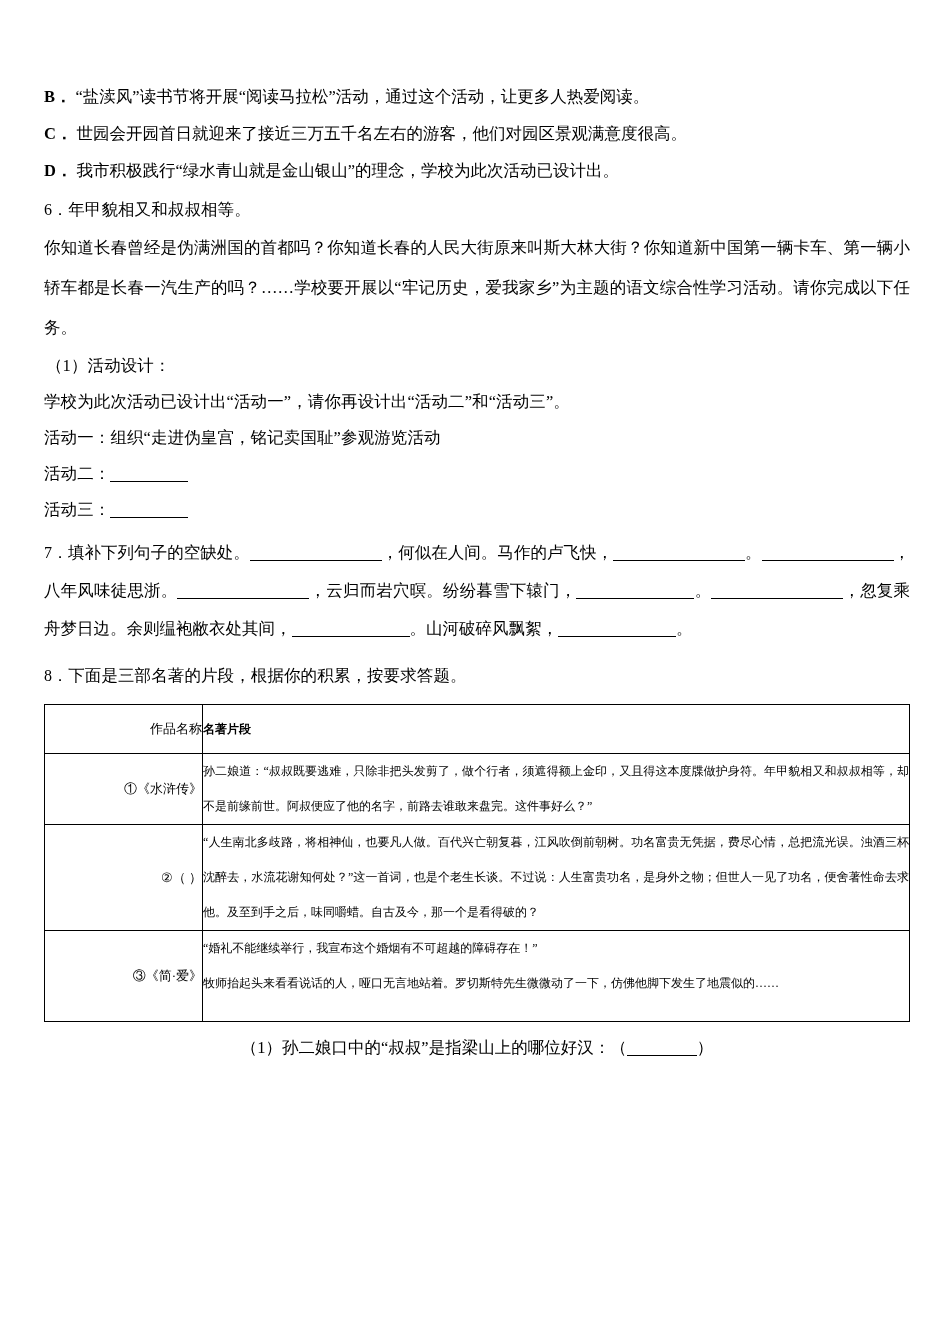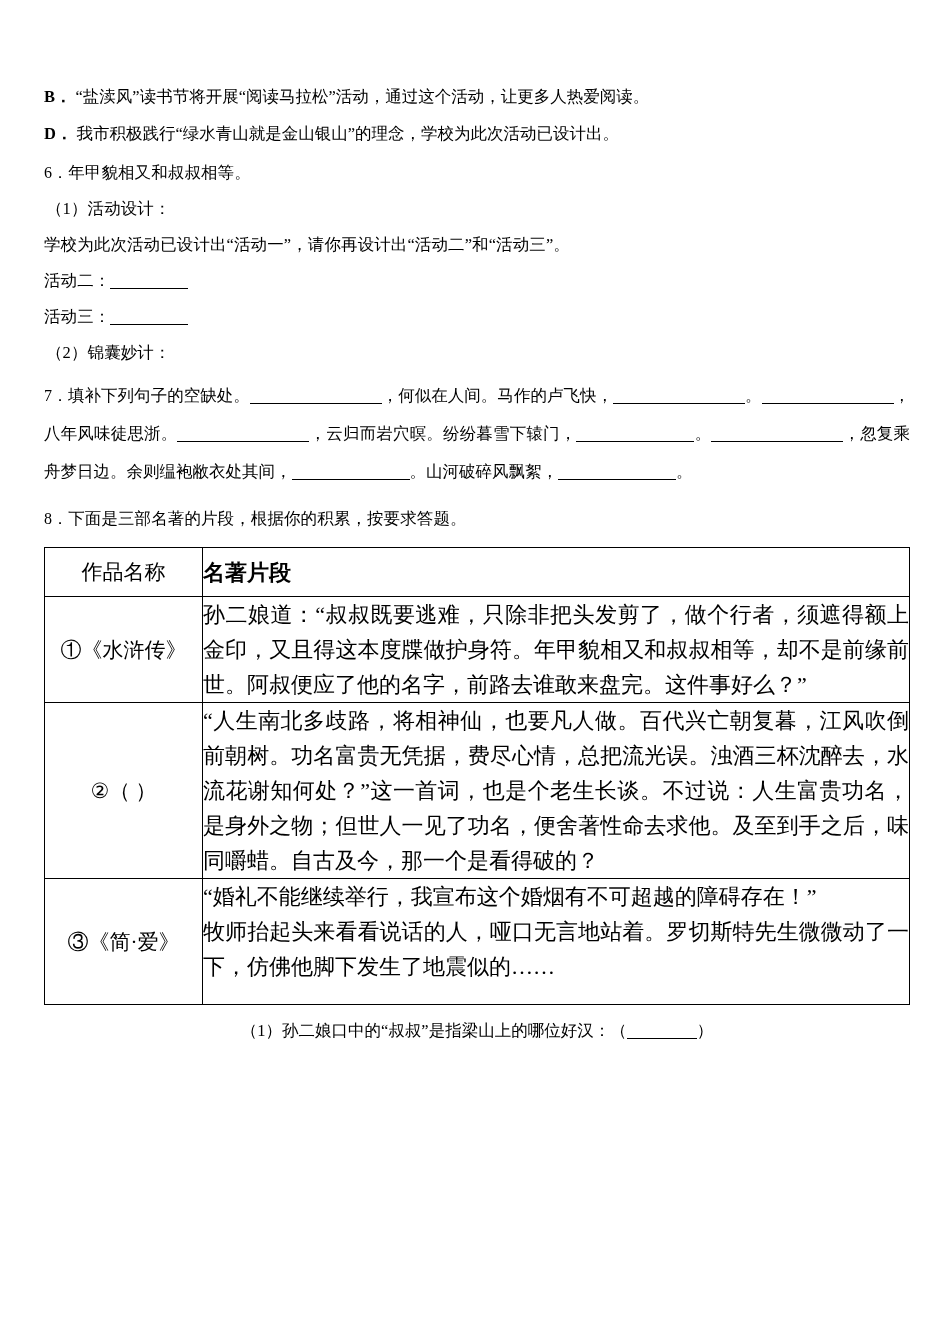--- a/index.html
+++ b/index.html
@@ -77,27 +77,27 @@
     table-layout: fixed;
   }
   table.works td, table.works th {
     border: 1.2px solid #000;
     vertical-align: middle;
     padding: 0;
   }
   th.col-a, td.col-a {
     width: 157px;
     padding-left: 10px;
-    font-size: 21px;
+    font-size: 13px;
     font-weight: normal;
-    text-align: center;
+    text-align: right;
   }
   th.col-b, td.col-b {
     padding: 9px 14px 9px 14px;
-    font-size: 22px;
+    font-size: 12px;
     line-height: 35px;
     text-align: justify;
     text-justify: inter-ideograph;
     border-radius: 7px;
   }
   th.hdr-row {
     height: 48px;
   }
   td.cell-body {
     vertical-align: top;
@@ -125,44 +125,48 @@
 </head>
 <body>
 
 <div class="page">
   <div class="content">
 
     <div class="opt">
       <span class="lbl">B．</span><span>“盐渎风”读书节将开展“阅读马拉松”活动，通过这个活动，让更多人热爱阅读。</span>
     </div>
     <div class="opt">
+      <span class="lbl">C．</span><span>世园会开园首日就迎来了接近三万五千名左右的游客，他们对园区景观满意度很高。</span>
+    </div>
+    <div class="opt">
       <span class="lbl">D．</span><span>我市积极践行“绿水青山就是金山银山”的理念，学校为此次活动已设计出。</span>
     </div>
 
     <div class="spacer-3"></div>
 
     <div class="line">
       <span class="qnum">6．</span><span>年甲貌相又和叔叔相等。</span>
     </div>
 
+    <div class="para">你知道长春曾经是伪满洲国的首都吗？你知道长春的人民大街原来叫斯大林大街？你知道新中国第一辆卡车、第一辆小轿车都是长春一汽生产的吗？……学校要开展以“牢记历史，爱我家乡”为主题的语文综合性学习活动。请你完成以下任务。</div>
 
     <div class="line indent1">（1）活动设计：</div>
 
     <div class="line">学校为此次活动已设计出“活动一”，请你再设计出“活动二”和“活动三”。</div>
 
+    <div class="line">活动一：组织“走进伪皇宫，铭记卖国耻”参观游览活动</div>
 
     <div class="line">
       <span>活动二：</span><span class="blank b-sm"></span>
     </div>
 
     <div class="line">
       <span>活动三：</span><span class="blank b-sm"></span>
     </div>
 
-    <div class="line indent1">（2）锦囊妙计：</div>
 
 
     <div class="spacer-6"></div>
 
     <div class="para" style="line-height:38px; white-space:normal;">
       <span class="qnum">7．</span><span>填补下列句子的空缺处。</span><span class="blank b-lg"></span><span>，何似在人间。马作的卢飞快，</span><span class="blank b-lg"></span><span>。</span><span class="blank b-lg"></span><span>，八年风味徒思浙。</span><span class="blank b-lg"></span><span>，云归而岩穴暝。纷纷暮雪下辕门，</span><span class="blank b-md"></span><span>。</span><span class="blank b-lg"></span><span>，忽复乘舟梦日边。</span><span>余则缊袍敝衣处其间，</span><span class="blank b-md"></span><span>。山河破碎风飘絮，</span><span class="blank b-md"></span><span>。</span>
     </div>
 
     <div class="spacer-10"></div>
 

